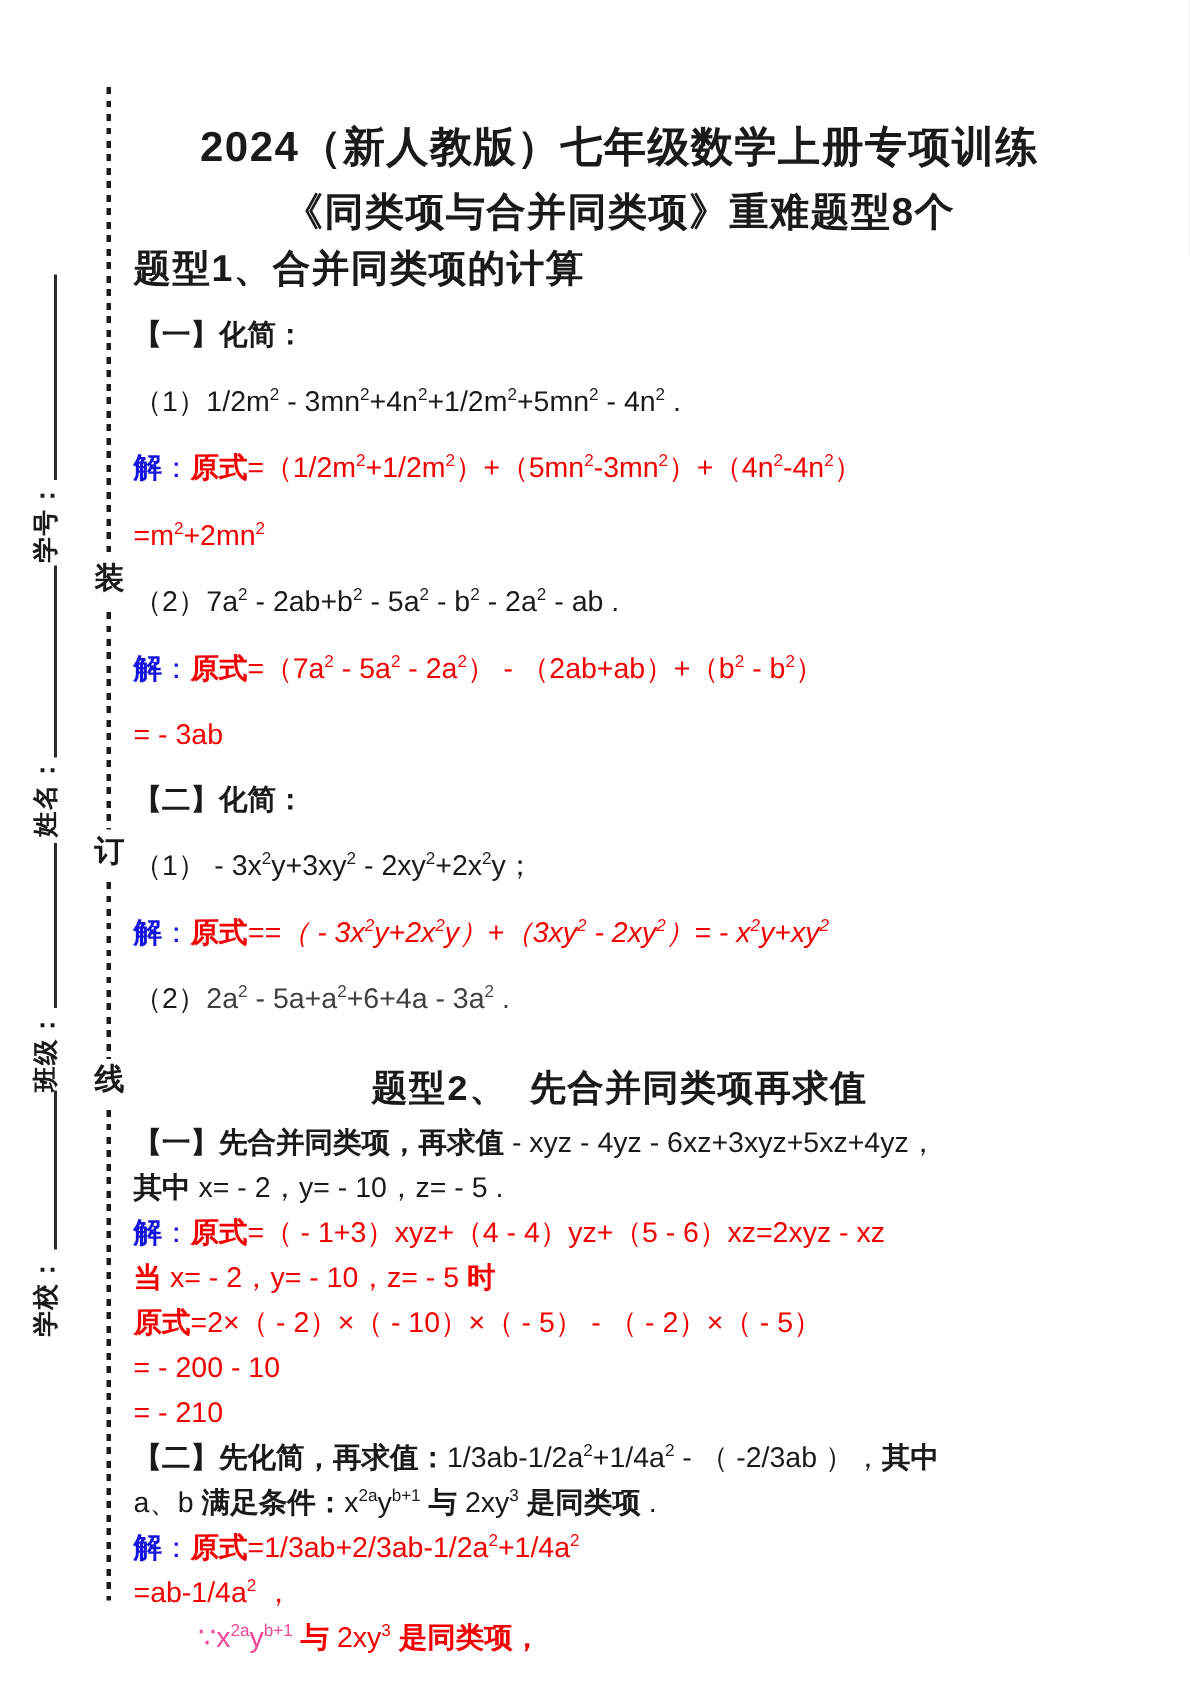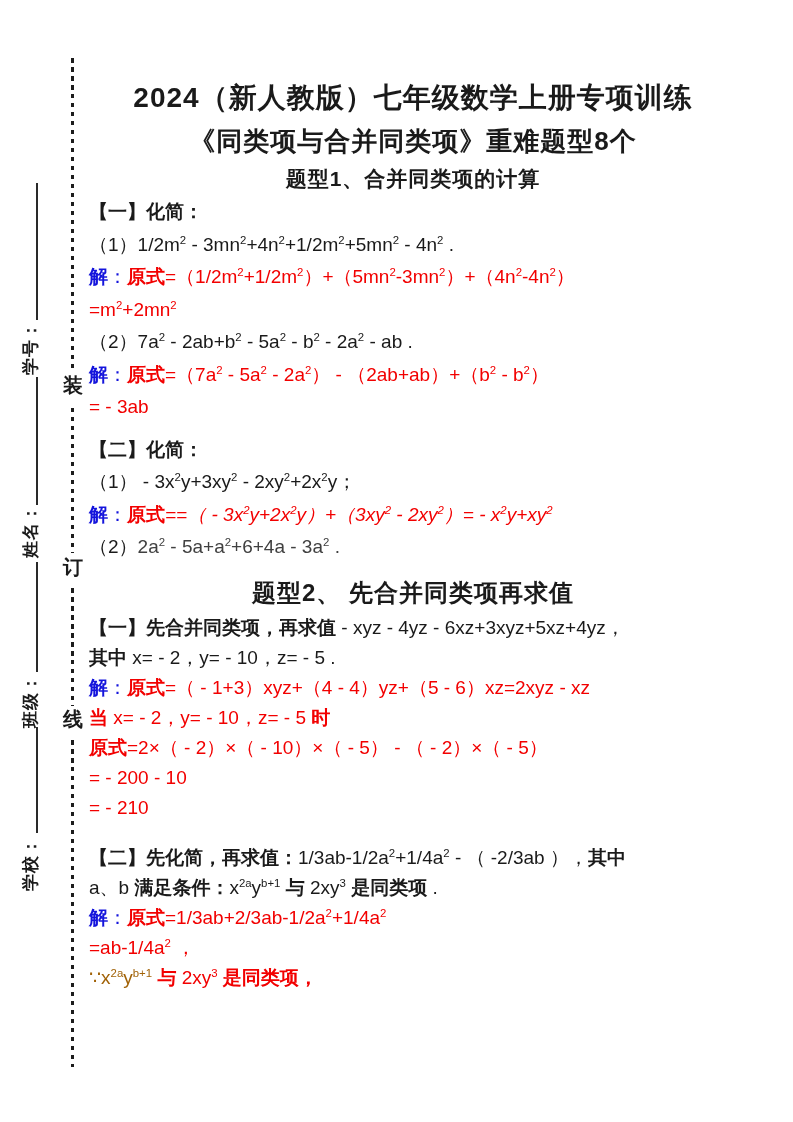--- a/index.html
+++ b/index.html
@@ -26,23 +26,23 @@
   }
   .bind-char{
     position:absolute;left:61px;width:24px;
     text-align:center;font-size:20px;font-weight:600;
   }
   
   .content{position:absolute;left:89px;top:76px;width:648px;}
   .cl{white-space:nowrap;}
   .t1{font-size:28px;font-weight:bold;text-align:center;line-height:44px;letter-spacing:1px;}
   .t2{font-size:26px;font-weight:bold;text-align:center;line-height:42px;letter-spacing:1px;}
-  .t3{font-size:21px;font-weight:bold;text-align:center;line-height:34px;letter-spacing:1px;}
+  .t3{font-size:25px;font-weight:bold;text-align:left;line-height:34px;letter-spacing:1px;}
   .h2{font-size:24px;font-weight:bold;text-align:center;line-height:40px;letter-spacing:1px;}
-  .ln{font-size:19px;line-height:32.5px;}
+  .ln{font-size:19px;line-height:32.5px;margin-top:12px;}
   .ln2{font-size:19px;line-height:30px;}
   .seg sup{font-size:60%;line-height:0;vertical-align:super;}
   .bold{font-weight:bold;}
 </style>
 </head>
 <body>
 
 <div class="page">
   <div>
     <div id="fields">
@@ -75,27 +75,27 @@
       <div class="cl ln"><span class="seg" style="color: rgb(26, 26, 26);">（1）</span><span class="seg" style="color: rgb(26, 26, 26);">1/2m<sup>2</sup> - 3mn<sup>2</sup>+4n<sup>2</sup>+1/2m<sup>2</sup>+5mn<sup>2</sup> - 4n<sup>2</sup> .</span></div>
       <div class="cl ln"><span class="seg bold" style="color: rgb(20, 20, 220);">解</span><span class="seg" style="color: rgb(20, 20, 220);">：</span><span class="seg bold" style="color: rgb(242, 0, 0);">原式</span><span class="seg" style="color: rgb(242, 0, 0);">=（1/2m<sup>2</sup>+1/2m<sup>2</sup>）+（5mn<sup>2</sup>-3mn<sup>2</sup>）+（4n<sup>2</sup>-4n<sup>2</sup>）</span></div>
       <div class="cl ln"><span class="seg" style="color: rgb(242, 0, 0);">=m<sup>2</sup>+2mn<sup>2</sup></span></div>
       <div class="cl ln"><span class="seg" style="color: rgb(26, 26, 26);">（2）</span><span class="seg" style="color: rgb(26, 26, 26);">7a<sup>2</sup> - 2ab+b<sup>2</sup> - 5a<sup>2</sup> - b<sup>2</sup> - 2a<sup>2</sup> - ab .</span></div>
       <div class="cl ln"><span class="seg bold" style="color: rgb(20, 20, 220);">解</span><span class="seg" style="color: rgb(20, 20, 220);">：</span><span class="seg bold" style="color: rgb(242, 0, 0);">原式</span><span class="seg" style="color: rgb(242, 0, 0);">=（7a<sup>2</sup> - 5a<sup>2</sup> - 2a<sup>2</sup>） - （2ab+ab）+（b<sup>2</sup> - b<sup>2</sup>）</span></div>
       <div class="cl ln"><span class="seg" style="color: rgb(242, 0, 0);">= - 3ab</span></div>
       <div class="cl ln" style="margin-top: 10px;"><span class="seg bold" style="color: rgb(26, 26, 26);">【二】化简：</span></div>
       <div class="cl ln"><span class="seg" style="color: rgb(26, 26, 26);">（1）</span><span class="seg" style="color: rgb(26, 26, 26);"> - 3x<sup>2</sup>y+3xy<sup>2</sup> - 2xy<sup>2</sup>+2x<sup>2</sup>y；</span></div>
       <div class="cl ln"><span class="seg bold" style="color: rgb(20, 20, 220);">解</span><span class="seg" style="color: rgb(20, 20, 220);">：</span><span class="seg bold" style="color: rgb(242, 0, 0);">原式</span><span class="seg" style="color: rgb(242, 0, 0); font-style: italic;">==（ - 3x<sup>2</sup>y+2x<sup>2</sup>y）+（3xy<sup>2</sup> - 2xy<sup>2</sup>）= - x<sup>2</sup>y+xy<sup>2</sup></span></div>
       <div class="cl ln"><span class="seg" style="color: rgb(26, 26, 26);">（2）</span><span class="seg" style="color: #404040;">2a<sup>2</sup> - 5a+a<sup>2</sup>+6+4a - 3a<sup>2</sup> .</span></div>
-      <div class="cl h2" style="margin-top: 9px;"><span class="seg bold" style="color: rgb(26, 26, 26);">题型2、 先合并同类项再求值</span></div>
+      <div class="cl h2" style="margin-top: 24px; font-family: Liberation Mono, monospace;"><span class="seg bold" style="color: rgb(26, 26, 26);">题型2、 先合并同类项再求值</span></div>
       <div class="cl ln2"><span class="seg bold" style="color: rgb(26, 26, 26);">【一】先合并同类项，再求值</span><span class="seg" style="color: rgb(26, 26, 26);"> - xyz - 4yz - 6xz+3xyz+5xz+4yz，</span></div>
       <div class="cl ln2"><span class="seg bold" style="color: rgb(26, 26, 26);">其中</span><span class="seg" style="color: rgb(26, 26, 26);"> x= - 2，y= - 10，z= - 5 .</span></div>
       <div class="cl ln2"><span class="seg bold" style="color: rgb(20, 20, 220);">解</span><span class="seg" style="color: rgb(20, 20, 220);">：</span><span class="seg bold" style="color: rgb(242, 0, 0);">原式</span><span class="seg" style="color: rgb(242, 0, 0);">=（ - 1+3）xyz+（4 - 4）yz+（5 - 6）xz=2xyz - xz</span></div>
       <div class="cl ln2"><span class="seg bold" style="color: rgb(242, 0, 0);">当</span><span class="seg" style="color: rgb(242, 0, 0);"> x= - 2，y= - 10，z= - 5 </span><span class="seg bold" style="color: rgb(242, 0, 0);">时</span></div>
       <div class="cl ln2"><span class="seg bold" style="color: rgb(242, 0, 0);">原式</span><span class="seg" style="color: rgb(242, 0, 0);">=2×（ - 2）×（ - 10）×（ - 5） - （ - 2）×（ - 5）</span></div>
       <div class="cl ln2"><span class="seg" style="color: rgb(242, 0, 0);">= - 200 - 10</span></div>
       <div class="cl ln2"><span class="seg" style="color: rgb(242, 0, 0);">= - 210</span></div>
-      <div class="cl ln2" style="margin-top: 20px;"><span class="seg bold" style="color: rgb(26, 26, 26);">【二】先化简，再求值：</span><span class="seg" style="color: rgb(26, 26, 26);">1/3ab-1/2a<sup>2</sup>+1/4a<sup>2</sup> - （ -2/3ab ），</span><span class="seg bold" style="color: rgb(26, 26, 26);">其中</span></div>
+      <div class="cl ln2" style=""><span class="seg bold" style="color: rgb(26, 26, 26);">【二】先化简，再求值：</span><span class="seg" style="color: rgb(26, 26, 26);">1/3ab-1/2a<sup>2</sup>+1/4a<sup>2</sup> - （ -2/3ab ），</span><span class="seg bold" style="color: rgb(26, 26, 26);">其中</span></div>
       <div class="cl ln2"><span class="seg" style="color: rgb(26, 26, 26);">a、b </span><span class="seg bold" style="color: rgb(26, 26, 26);">满足条件：</span><span class="seg" style="color: rgb(26, 26, 26);">x<sup>2a</sup>y<sup>b+1</sup> </span><span class="seg bold" style="color: rgb(26, 26, 26);">与</span><span class="seg" style="color: rgb(26, 26, 26);"> 2xy<sup>3</sup> </span><span class="seg bold" style="color: rgb(26, 26, 26);">是同类项</span><span class="seg" style="color: rgb(26, 26, 26);"> .</span></div>
       <div class="cl ln2"><span class="seg bold" style="color: rgb(20, 20, 220);">解</span><span class="seg" style="color: rgb(20, 20, 220);">：</span><span class="seg bold" style="color: rgb(242, 0, 0);">原式</span><span class="seg" style="color: rgb(242, 0, 0);">=1/3ab+2/3ab-1/2a<sup>2</sup>+1/4a<sup>2</sup></span></div>
       <div class="cl ln2"><span class="seg" style="color: rgb(242, 0, 0);">=ab-1/4a<sup>2</sup> ，</span></div>
-      <div class="cl ln2"><span class="seg" style="color: #a16207;">∵x<sup>2a</sup>y<sup>b+1</sup> </span><span class="seg bold" style="color: rgb(242, 0, 0);">与</span><span class="seg" style="color: rgb(242, 0, 0);"> 2xy<sup>3</sup> </span><span class="seg bold" style="color: rgb(242, 0, 0);">是同类项，</span></div>
+      <div class="cl ln2"><span class="seg" style="color: #ec4899; margin-left: 43px;">∵x<sup>2a</sup>y<sup>b+1</sup> </span><span class="seg bold" style="color: rgb(242, 0, 0);">与</span><span class="seg" style="color: rgb(242, 0, 0);"> 2xy<sup>3</sup> </span><span class="seg bold" style="color: rgb(242, 0, 0);">是同类项，</span></div>
     </div>
 </div>
 
 </body></html>

